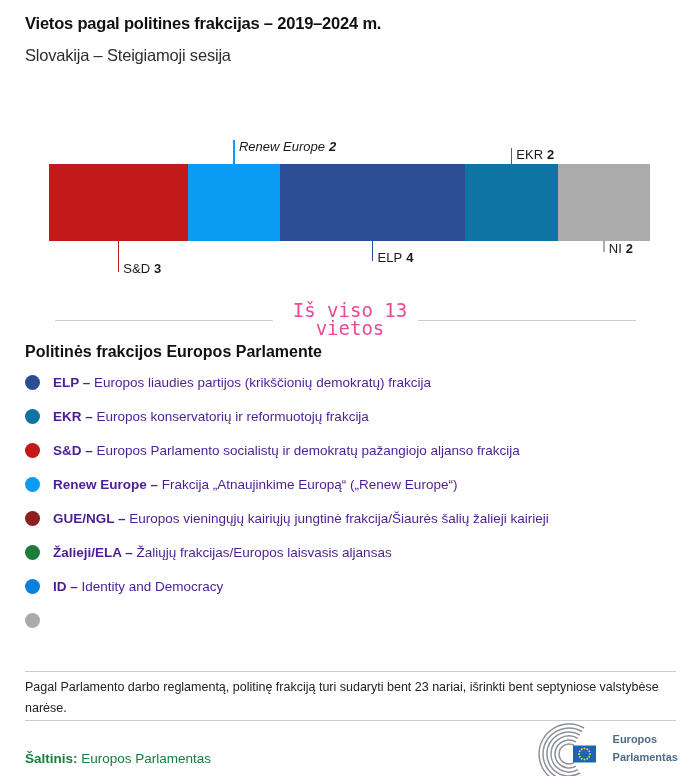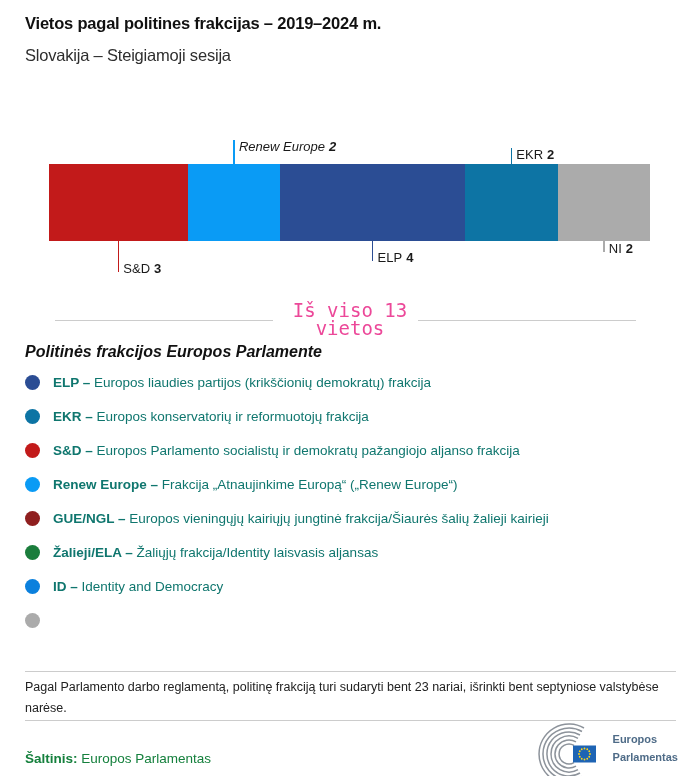--- a/index.html
+++ b/index.html
@@ -42,29 +42,29 @@
     font-family: "DejaVu Sans Mono", monospace;
     font-weight: normal; font-size: 19px; line-height: 18px; color: #ec4899;
   }
   .total-line { position: absolute; top: 320px; height: 1px; background: #cccccc; width: 218px; }
   .total-line.left  { left: 55px; }
   .total-line.right { left: 418px; }
 
   
   .legend-heading {
     position: absolute; left: 25px; top: 343px;
-    font-size: 16px; font-weight: bold; color: #111; font-style: italic;
+    font-size: 16px; font-weight: bold; color: #111;
   }
   .legend { position: absolute; left: 25px; top: 365px; width: 660px; }
   .legend-row { height: 34px; display: flex; align-items: center; }
   .legend-dot {
     width: 15px; height: 15px; border-radius: 50%;
     margin-right: 13px; flex: 0 0 15px;
   }
-  .legend-text { font-size: 13.5px; color: #0f766e; white-space: nowrap; }
+  .legend-text { font-size: 13.5px; color: #4c1d95; white-space: nowrap; }
   .legend-text .abbr { font-weight: bold; }
 
   
   .divider { position: absolute; left: 25px; width: 651px; height: 1px; background: #cccccc; }
   .divider.one { top: 671px; }
   .divider.two { top: 720px; }
   .footnote {
     position: absolute; left: 25px; top: 677px; width: 655px;
     font-size: 12.5px; line-height: 21px; color: #222;
   }
@@ -134,21 +134,21 @@
       <div class="legend-row">
         <span class="legend-dot" style="background: rgb(10, 155, 245);"></span>
         <span class="legend-text"><span class="abbr">Renew Europe – </span><span>Frakcija „Atnaujinkime Europą“ („Renew Europe“)</span></span>
       </div>
       <div class="legend-row">
         <span class="legend-dot" style="background: rgb(143, 31, 31);"></span>
         <span class="legend-text"><span class="abbr">GUE/NGL – </span><span>Europos vieningųjų kairiųjų jungtinė frakcija/Šiaurės šalių žalieji kairieji</span></span>
       </div>
       <div class="legend-row">
         <span class="legend-dot" style="background: rgb(27, 125, 60);"></span>
-        <span class="legend-text"><span class="abbr">Žalieji/ELA – </span><span>Žaliųjų frakcija/Identity laisvasis aljansas</span></span>
+        <span class="legend-text"><span class="abbr">Žalieji/ELA – </span><span>Žaliųjų frakcijas/Europos laisvasis aljansas</span></span>
       </div>
       <div class="legend-row">
         <span class="legend-dot" style="background: rgb(11, 128, 221);"></span>
         <span class="legend-text"><span class="abbr">ID – </span><span>Identity and Democracy</span></span>
       </div>
       <div class="legend-row">
         <span class="legend-dot" style="background: rgb(171, 171, 171);"></span>
       </div>
     </div>
 

